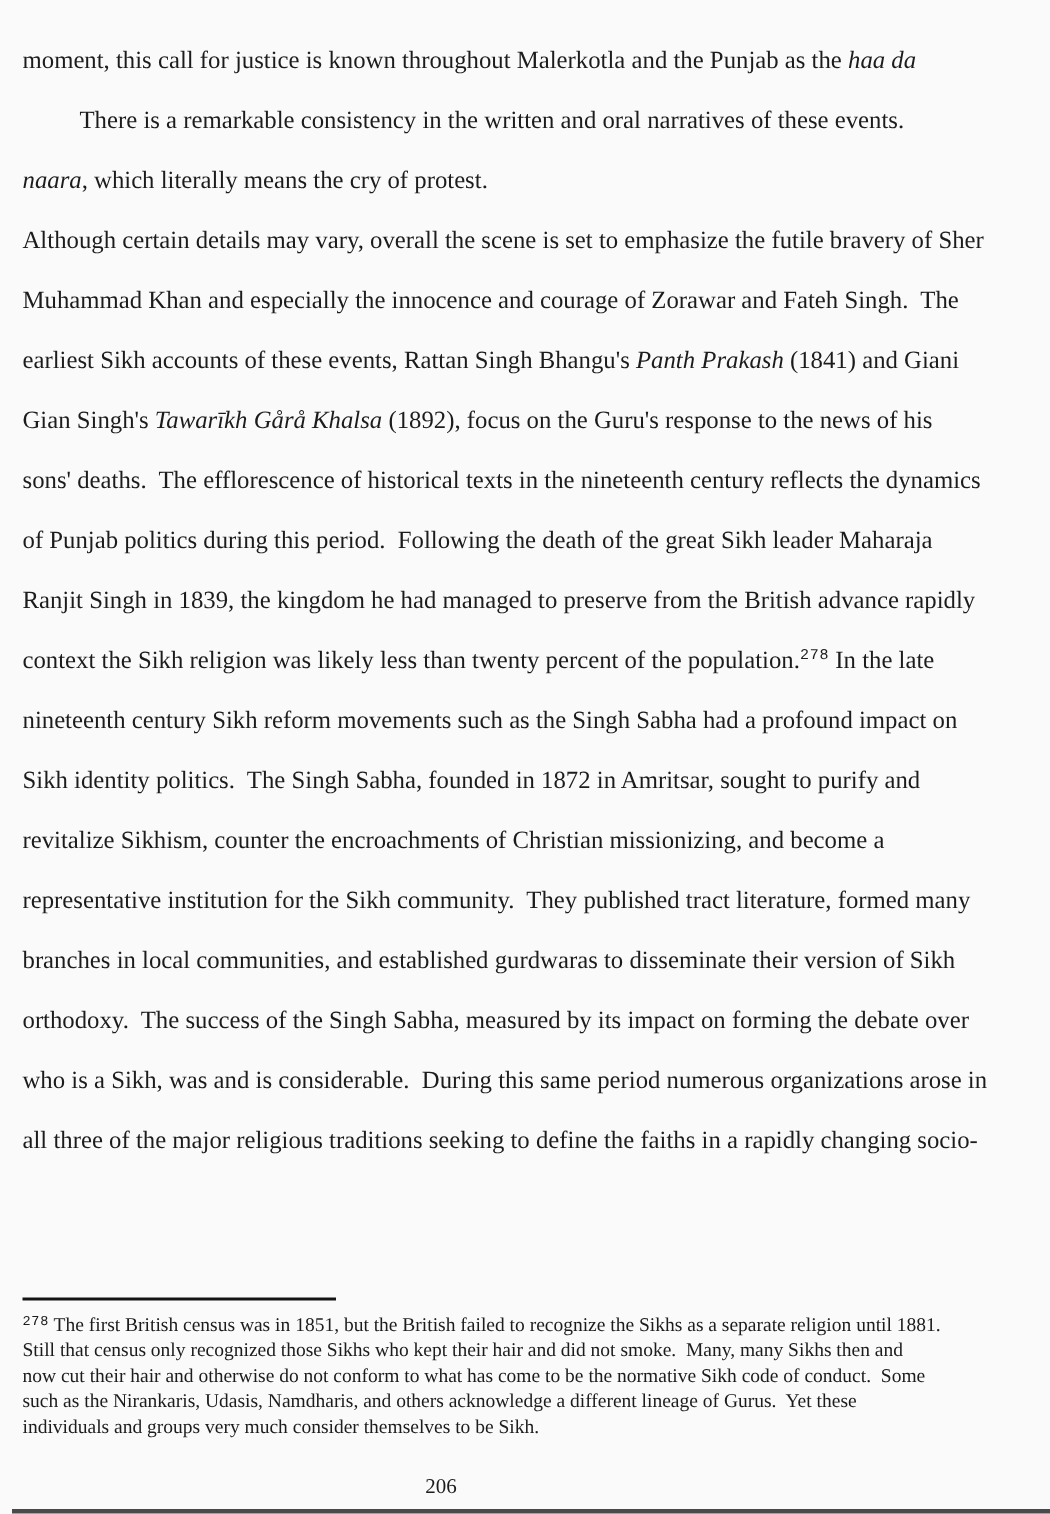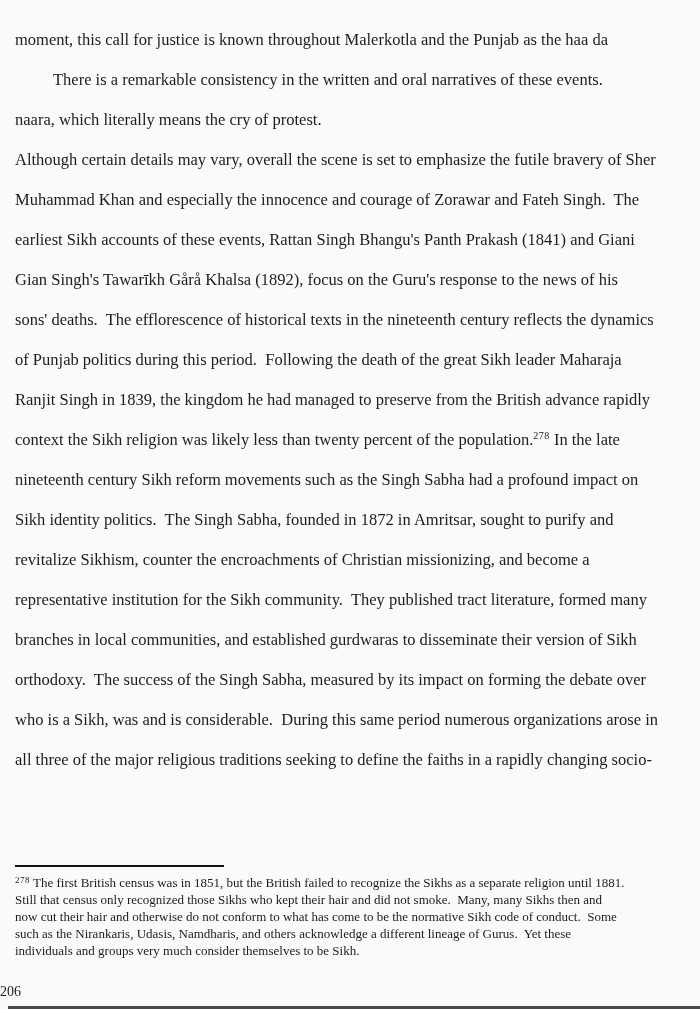--- a/index.html
+++ b/index.html
@@ -18,45 +18,46 @@
     position: absolute;
     left: 15px; top: 20px; right: 6px;
     font-size: 16.5px;
     line-height: 40px;
   }
   .body-text .line {
     white-space: pre;
     height: 40px;
   }
   .body-text .line.indent { padding-left: 38px; }
-  .i { }
+  .i { font-style: italic; }
   sup.fn-ref {
     font-size: 10px;
     line-height: 0;
     vertical-align: 6px;
     letter-spacing: 0.5px;
+    font-family: Liberation Mono, monospace;
   }
   .footnote-separator {
     position: absolute;
     left: 15px; top: 865px;
     width: 209px; height: 0;
     border-top: 2px solid #141414;
   }
   .footnote {
     position: absolute;
     left: 15px; top: 874px; right: 6px;
     font-size: 13px;
     line-height: 17px;
   }
   .footnote .line { white-space: pre; height: 17px; }
   .footnote sup.fn-ref { font-size: 9px; vertical-align: 4px; }
   .page-number {
     position: absolute;
     left: 0; top: 984px; width: 588px;
-    text-align: left;
+    text-align: center;
     font-size: 14px;
   }
   .scan-edge {
     position: absolute;
     left: 8px; right: 0; bottom: 0;
     height: 3px;
     background: #4a4a4a;
   }
 </style>
 </head>

